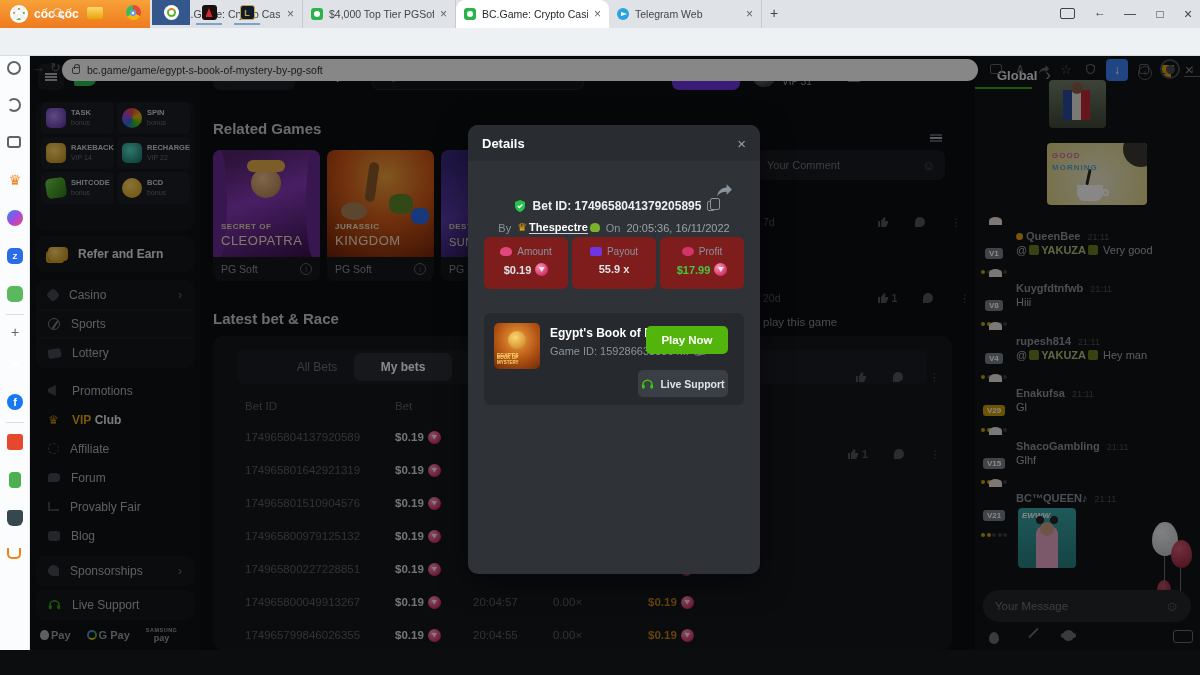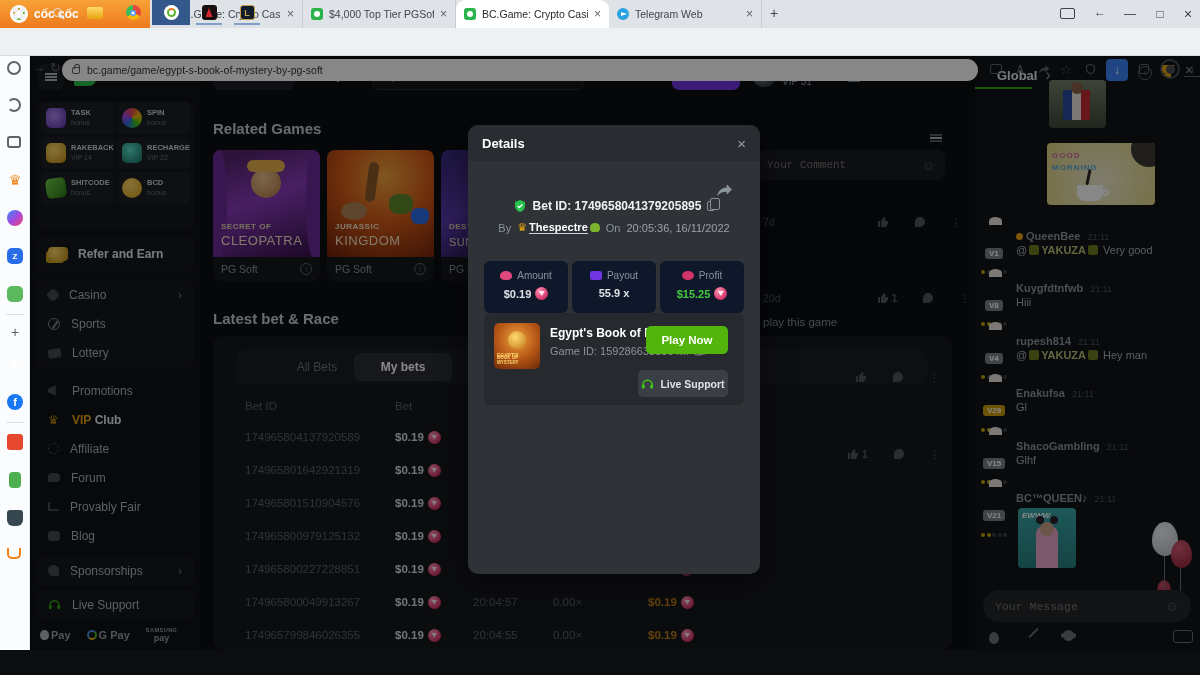--- a/index.html
+++ b/index.html
@@ -88,21 +88,21 @@
 .cprofit{color:#bf7d1a;font-weight:bold;display:flex;gap:4px;align-items:center}
 .token{width:13px;height:13px;border-radius:50%;background:radial-gradient(circle at 35% 30%,#ff8fb0,#d3356b 70%);display:inline-block;position:relative;flex:none}
 .token::after{content:"";position:absolute;left:3.5px;top:4px;width:6px;height:5px;background:#fff;opacity:.85;clip-path:polygon(0 0,100% 0,50% 100%)}
 
 .cmeta{display:flex;align-items:center;gap:26px;color:#50575d;font-size:10.5px}
 .thumbic{width:12px;height:12px;fill:#50575d}
 
 #modal{left:468px;top:125px;width:292px;height:449px;background:#2f3337;border-radius:10px;z-index:60;box-shadow:0 8px 30px rgba(0,0,0,.5)}
 #mhead{left:0;top:0;width:292px;height:36px;background:#292c30;border-radius:10px 10px 0 0;display:flex;align-items:center;justify-content:space-between;padding:0 14px}
 #mhead b{color:#fff;font-size:13px}
-.statbox{top:136px;width:84px;height:52px;background:#0f172a;border-radius:6px;}
+.statbox{top:112px;width:84px;height:52px;background:#7f1d1d;border-radius:6px;}
 .statbox .lr{display:flex;align-items:center;justify-content:center;gap:5px;margin-top:9px;font-size:10px;color:#8b949c}
 .statbox .vv{margin-top:6px;font-size:11px;font-weight:bold;color:#dfe3e6;display:flex;align-items:center;justify-content:center;gap:4px}
 .sic{width:12px;height:9px;border-radius:2px}
 #gamebox{left:16px;top:188px;width:260px;height:92px;background:#26292d;border-radius:6px}
 #thumb{left:10px;top:10px;width:46px;height:46px;border-radius:5px;background:radial-gradient(circle at 50% 35%,#f0a23c,#b35415 55%,#6e2a08);overflow:hidden}
 #thumb .t1{position:absolute;left:3px;bottom:11px;font-size:5px;color:#ffd76e;font-weight:bold}
 #thumb .t2{position:absolute;left:3px;bottom:4px;font-size:4.5px;color:#ffd76e;font-weight:bold}
 #playnow{left:162px;top:13px;width:82px;height:28px;background:#53b50c;border-radius:5px;color:#fff;font-weight:bold;font-size:11.5px;display:flex;align-items:center;justify-content:center}
 #livesupport{left:154px;top:57px;width:90px;height:27px;background:#3a3f45;border-radius:5px;display:flex;align-items:center;justify-content:center;gap:6px;color:#dfe3e6;font-size:10.5px;font-weight:bold}
 .ic-copy{width:8px;height:10px;border:1.2px solid #8a9198;border-radius:2px;position:relative;display:inline-block}
@@ -120,21 +120,21 @@
 .ctext{font-size:11px;color:#a7afb6}
 .emote{display:inline-block;width:10px;height:10px;border-radius:2px;background:#6f7d22;vertical-align:-1px;margin:0 2px}
 .badgetxt{color:#b9c27a;font-weight:bold}
 
 #taskbar{left:0;top:650px;width:1200px;height:25px;background:#1d3b6c;display:flex;align-items:center;z-index:70}
 .tkic{width:38px;height:25px;display:flex;align-items:center;justify-content:center;position:relative}
 .win4{width:12px;height:12px;display:grid;grid-template-columns:5px 5px;grid-template-rows:5px 5px;gap:2px}
 .win4 i{background:#eef2f6}
 .runline{position:absolute;left:6px;bottom:0;width:26px;height:2px;background:#7fa0c9}
 .tktext{color:#eef2f6;font-size:9px}
-input{font-family:Liberation Mono, monospace}
+input{font-family:Liberation Sans, sans-serif}
 </style>
 </head>
 <body>
 
 <div id="site" class="abs">
 
   <div class="abs" style="left:0;top:0;width:170px;height:594px;background:#0f1114">
     <div id="menubox" class="abs">
         <span class="bars"></span>
       </div>
@@ -494,21 +494,21 @@
       <span class="abs" style="left:189px;top:18px;width:7px;height:3px;background:#e8a30c"></span>
     <span class="abs" style="left:210px;top:6px;color:#8d949c;font-size:14px">×</span>
     <i class="abs" style="left:0;top:31px;width:57px;height:2px;background:#36a410"></i>
 
     <div class="abs" style="left:74px;top:24px;width:57px;height:48px;border-radius:4px;background:linear-gradient(180deg,#74806b,#3f4a3b);overflow:hidden">
       <i class="abs" style="left:14px;top:10px;width:9px;height:30px;background:#2b4a9e"></i>
         <i class="abs" style="left:23px;top:10px;width:9px;height:30px;background:#e8e4df"></i>
         <i class="abs" style="left:32px;top:10px;width:9px;height:30px;background:#c22b35"></i>
       <i class="abs" style="left:22px;top:2px;width:12px;height:12px;border-radius:50%;background:#8a5f47"></i>
     </div>
-    <div class="abs" style="left:72px;top:87px;width:108px;height:62px;border-radius:4px;background:radial-gradient(circle at 50% 60%,#f0ead0,#ddd37e);overflow:hidden">
+    <div class="abs" style="left:72px;top:87px;width:100px;height:62px;border-radius:4px;background:radial-gradient(circle at 50% 60%,#f0ead0,#ddd37e);overflow:hidden">
       <i class="abs" style="right:-12px;top:-12px;width:36px;height:36px;border-radius:50%;background:#3c3a33"></i>
       <b class="abs" style="left:5px;top:8px;font-size:8px;color:#d464a8;letter-spacing:1px">GOOD</b>
       <b class="abs" style="left:5px;top:20px;font-size:8px;color:#5aa8d8;letter-spacing:1px">MORNING</b>
       <i class="abs" style="left:30px;bottom:4px;width:26px;height:16px;background:#fff;border-radius:0 0 8px 8px"></i>
       <i class="abs" style="left:55px;bottom:9px;width:7px;height:7px;border:2px solid #fff;border-radius:50%"></i>
       <i class="abs" style="left:40px;bottom:20px;width:2.5px;height:16px;background:#2a2a24;transform:rotate(12deg);border-radius:2px"></i>
     </div>
 
     <div>
       <span class="abs cavatar" style="left:6px;top:164px"></span>
@@ -624,21 +624,21 @@
     <div class="vv">
         <span>55.9 x</span>
       </div>
   </div>
   <div class="abs statbox" style="left:192px">
     <div class="lr">
         <span class="sic" style="background:#d3356b;border-radius:50%"></span>
         <span>Profit</span>
       </div>
     <div class="vv" style="color:#43c93e">
-        <span>$15.25</span>
+        <span>$17.99</span>
         <span class="token"></span>
       </div>
   </div>
   <div id="gamebox" class="abs">
     <div id="thumb" class="abs">
       <i class="abs" style="left:14px;top:8px;width:18px;height:18px;border-radius:50%;background:radial-gradient(circle at 40% 35%,#ffd76e,#c27a1c)"></i>
       <b class="t1">EGYPT'S</b>
       <b class="t2">BOOK OF MYSTERY</b>
     </div>
     <b class="abs" style="left:66px;top:13px;color:#fff;font-size:12px">Egypt's Book of Mystery</b>

